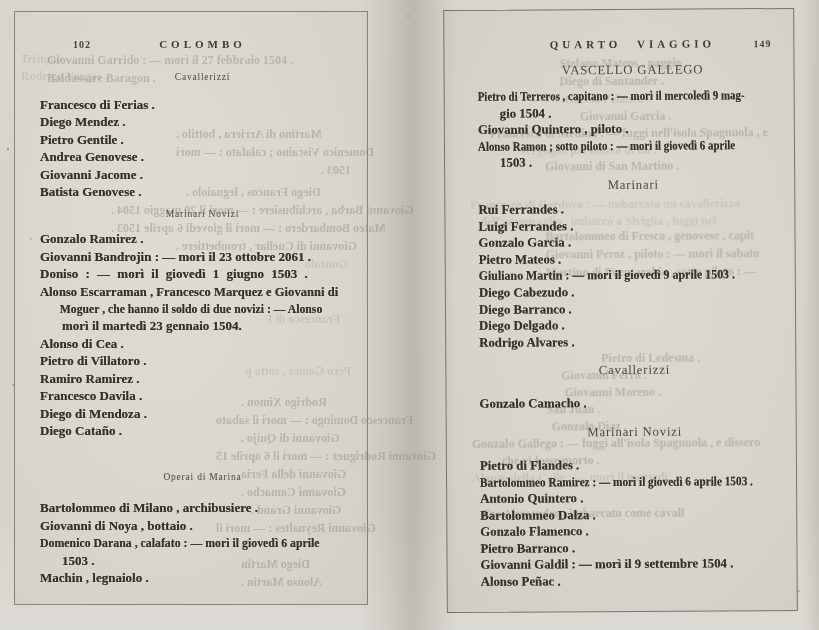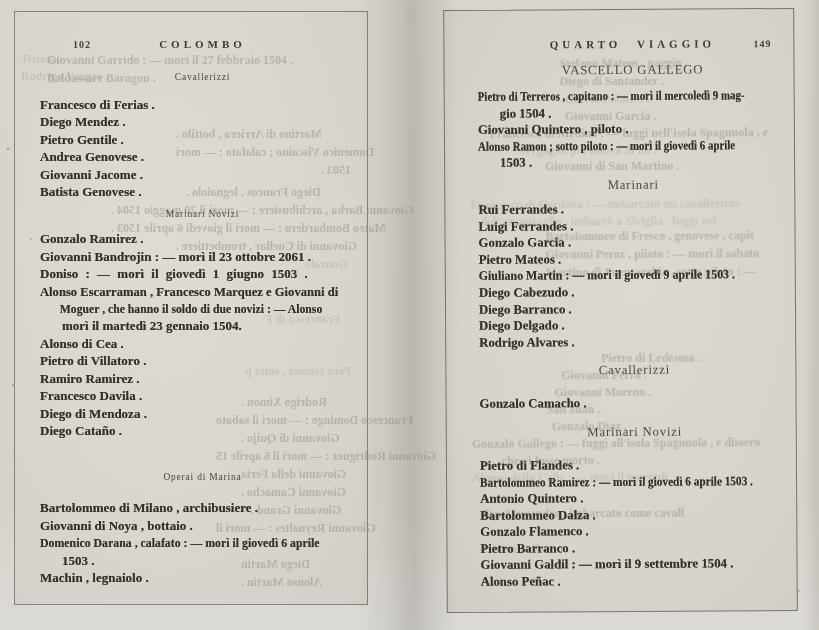--- a/index.html
+++ b/index.html
@@ -124,32 +124,32 @@
           <div class="li">Machin , legnaiolo .</div>
         </div>
     </div>
   </div>
 
   <div id="page-right" class="page">
     <div class="ghost-layer">
         <div class="li" style="left: 115px; top: 46px;">Stefano Mateos , paggio .</div>
         <div class="li" style="left: 115px; top: 64px;">Diego di Santander .</div>
         <div class="li xfaint" style="left: 120px; top: 82px;">Garcia Polanco .</div>
-        <div class="li" style="left: 120px; top: 99px;">Giovanni Garcia .</div>
+        <div class="li" style="left: 135px; top: 99px;">Giovanni Garcia .</div>
         <div class="li" style="left: 45px; top: 116px;">Francesco di Medina : — fuggì nell'isola Spagnuola , e</div>
         <div class="li xfaint" style="left: 75px; top: 133px;">vergogna più nuova di lui .</div>
         <div class="li" style="left: 100px; top: 149px;">Giovanni di San Martino .</div>
         <div class="li xfaint" style="left: 25px; top: 187px;">Francesco di Cordova : — imbarcato un cavallerizzo</div>
         <div class="li xfaint" style="left: 35px; top: 204px;">dell'ammiraglio , imbarcò a Siviglia , fuggì nel</div>
         <div class="li" style="left: 100px; top: 219px;">Bartolommeo di Fresco , genovese , capit</div>
         <div class="li" style="left: 100px; top: 237px;">Giovanni Peroz , piloto : — morì il sabato</div>
         <div class="li" style="left: 100px; top: 255px;">Martino di Fuentarabia , sotto piloto : —</div>
         <div class="li" style="left: 115px; top: 341px; margin-left: 40px;">Pietro di Ledesma .</div>
         <div class="li" style="left: 115px; top: 358px;">Giovanni Ferro .</div>
-        <div class="li" style="left: 108px; top: 375px;">Giovanni Moreno .</div>
+        <div class="li" style="left: 118px; top: 375px;">Giovanni Moreno .</div>
         <div class="li" style="left: 100px; top: 392px;">San Juan .</div>
         <div class="li" style="left: 105px; top: 409px;">Gonzalo Diaz .</div>
         <div class="li" style="left: 25px; top: 426px;">Gonzalo Gallego : — fuggì all'isola Spagnuola , e dissero</div>
         <div class="li" style="left: 55px; top: 443px;">che vi fosse morto .</div>
         <div class="li xfaint" style="left: 25px; top: 460px;">Alonso della Calle : — morì il martedì</div>
         <div class="li" style="left: 35px; top: 496px;">Fra Alessandro , imbarcato come cavall</div>
         <div class="li xfaint" style="left: 35px; top: 531px;">Giovanni Pa</div>
       </div>
     <div class="content">
       <div class="pagehead">

